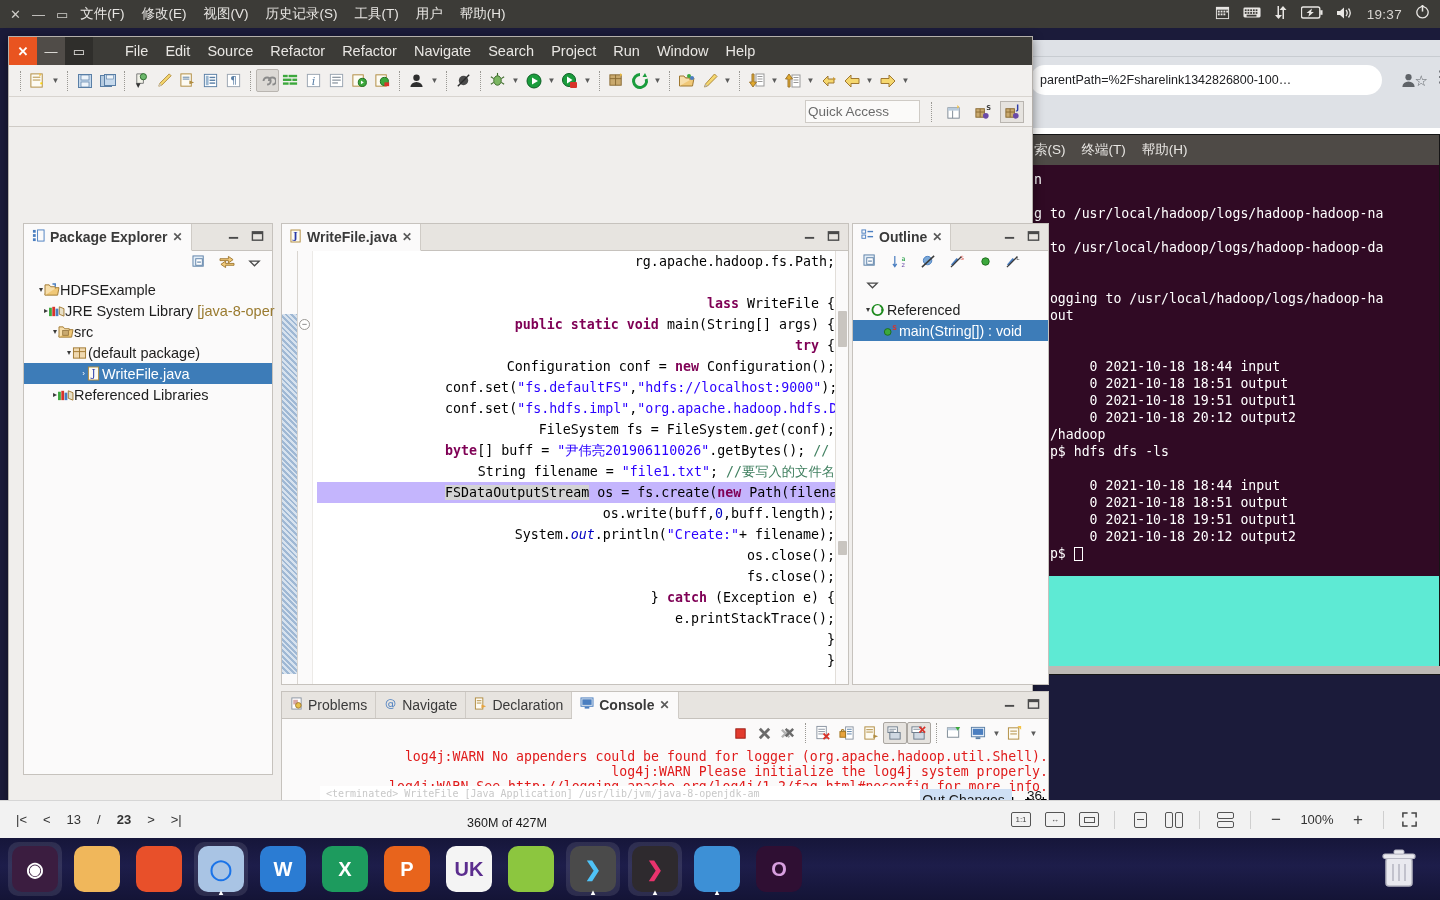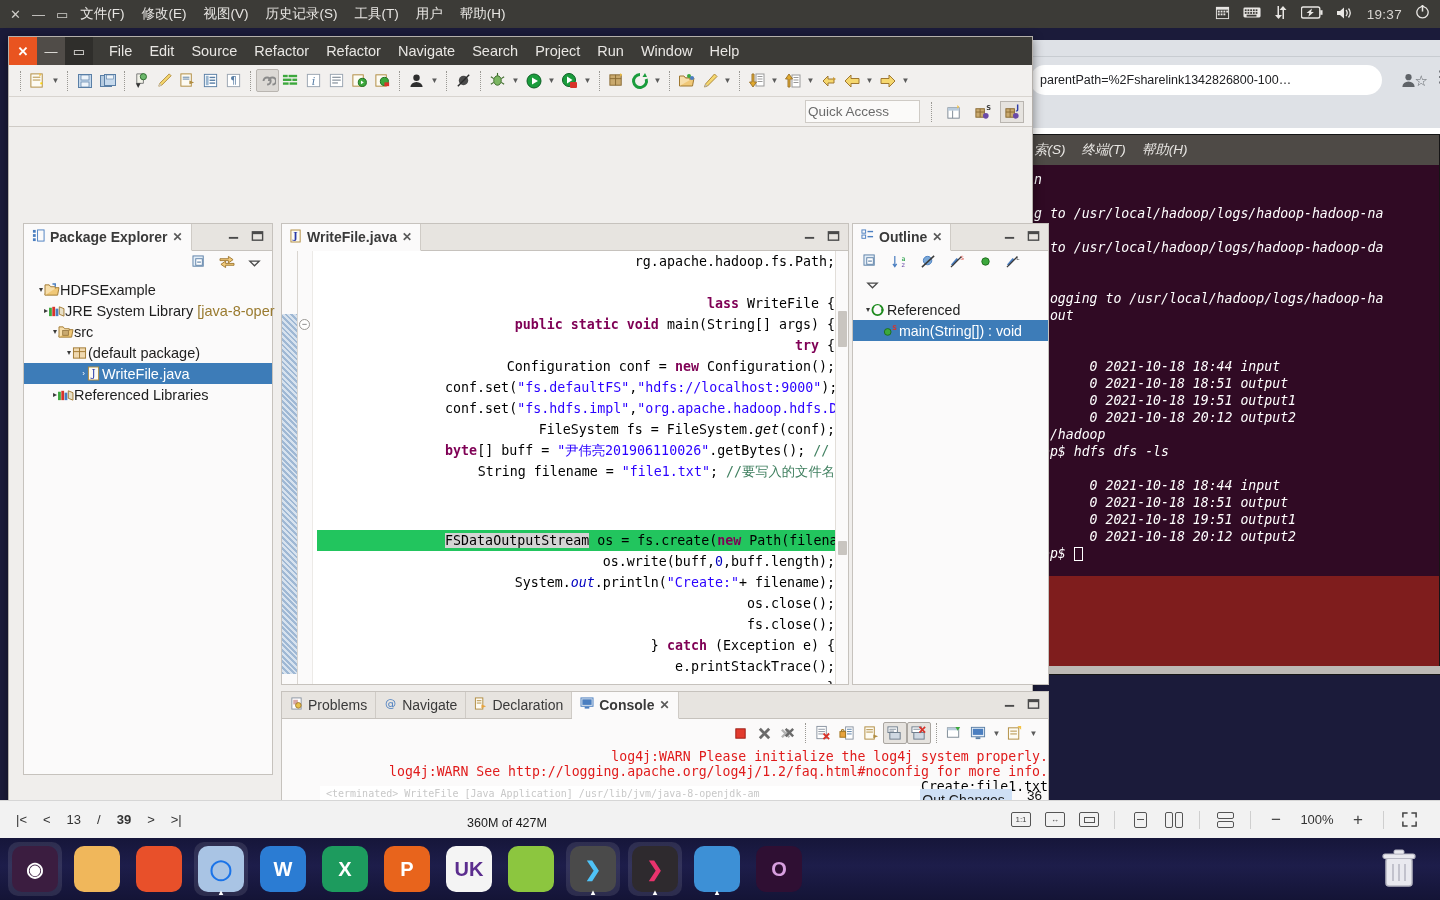--- a/index.html
+++ b/index.html
@@ -37,21 +37,21 @@
   .chrome-avatar { position: absolute; left: 370px; top: 15px; width: 17px; height: 17px; color:#5f6368; }
   .chrome-menu { position: absolute; left: 402px; top: 12px; color: #5f6368; font-size: 16px; line-height: 1;}
   .chrome-tabstrip {
     position: absolute; left: 1030px; top: 40px; width: 410px; height: 16px; background:#dee1e6;
   }
   .chrome-body { position:absolute; left:1030px; top:128px; width:410px; height:6px; background:#fff;}
 
   
   .termwin {
     position: absolute; left: 1027px; top: 134px; width: 413px; height: 541px;
-    background: #7f1d1d; border: 1px solid #151515; font-style: italic;
+    background: #5eead4; border: 1px solid #151515;
   }
   .term-title {
     height: 30px; background: #4e4a46; color: #e8e6e3; display: flex; align-items: center;
     font-size: 13.5px; gap: 16px; padding-left: 6px;
   }
   .term-body {
     background: #300a24; color: #ffffff; font-family: "DejaVu Sans Mono", monospace;
     font-size: 13.2px; line-height: 17px; padding: 6px 0 0 6px; height: 411px; overflow: hidden;
     white-space: pre;
   }
@@ -66,21 +66,21 @@
   }
   .ec-titlebar {
     height: 28px; background: #3c3b37; display: flex; align-items: center;
     color: #e8e6e3; font-size: 14px;
   }
   .ec-wbtns { display:flex; align-items:center; height: 28px; }
   .ec-wbtn { width: 28px; height: 28px; display: flex; align-items: center; justify-content: center; font-size: 13px; color:#eae8e5;}
   .ec-wbtn.close { background: #e95420; color:#fff; font-weight: bold;}
   .ec-wbtn.min { background: #504c48; }
   .ec-wbtn.max { background: #2f2e2b; }
-  .ec-menubar { display: flex; align-items: center; gap: 17px; margin-left: 16px; font-size: 14.5px; }
+  .ec-menubar { display: flex; align-items: center; gap: 17px; margin-left: 32px; font-size: 14.5px; }
 
   .ec-toolbar {
     height: 32px; background: #f2f0ee; border-bottom: 1px solid #d8d4cf;
     display: flex; align-items: center; padding-left: 6px; gap: 0px;
   }
   .tb-sep { width: 1px; height: 20px; border-left: 1px dotted #9a9893; margin: 0 5px; }
   .tbbtn { width: 23px; height: 23px; display:flex; align-items:center; justify-content:center; border-radius:2px;}
   .tbbtn.pressed { background:#dcd9d5; border:1px solid #b9b5b0;}
   .tbarrow { width: 13px; height: 22px; display:flex; align-items:center; justify-content:center; color:#5b5b5b; font-size:8px;}
 
@@ -130,21 +130,21 @@
   .ed-code {
     flex: 1; font-family: "DejaVu Sans Mono", monospace; font-size: 13.3px; line-height: 21px;
     white-space: pre; overflow: hidden; padding-left: 4px; position: relative; color:#000;
   }
   .kw { color: #7f0055; font-weight: bold; }
   .str { color: #2a00ff; }
   .cmt { color: #3f7f5f; }
   .fld { color: #0000c0; }
   .stat { font-style: italic; }
   .codeline { height: 21px; }
-  .codeline.hl { background: #22c55e; margin-top: 48px; }
+  .codeline.hl { background: #c4b5fd; }
   .occ { background: #d4d4d4; }
   .vscroll { width: 13px; background: #fbfafa; border-left:1px solid #e2ded9; position:relative;}
   .vscroll i { position:absolute; left:2px; width:9px; background:#c9c5c0; border-radius:1px; display:block;}
   .folding-dash { position:absolute; width:11px; height:11px; border:1px solid #9a9894; border-radius:50%; background:#fff;
                   display:flex; align-items:center; justify-content:center; font-size:9px; color:#555; line-height:1;}
 
   
   .outline-body { font-size: 14.2px; }
 
   
@@ -1022,21 +1022,21 @@
           <div class="ctb">
             <svg width="16" height="16" viewBox="0 0 17 17">
                 <rect x="1.5" y="3" width="11" height="12" fill="#fdfbf3" stroke="#b08b3e"></rect>
                 <path d="M11 1 l4 0 l0 4 z" fill="#f5c242"></path>
                 <rect x="3.5" y="6" width="7" height="1" fill="#b08b3e"></rect>
                 <rect x="3.5" y="9" width="7" height="1" fill="#b08b3e"></rect>
               </svg>
           </div>
           <div class="tbarrow">▼</div>
         </div>
-        <div class="console-text" id="console-text"><div class="err">log4j:WARN Please initialize the log4j system properly.</div><div class="err">log4j:WARN See http://logging.apache.org/log4j/1.2/faq.html#noconfig for more info.</div><div class="">Create:file1.txt</div></div>
+        <div class="console-text" id="console-text"><div class="err">log4j:WARN No appenders could be found for logger (org.apache.hadoop.util.Shell).</div><div class="err">log4j:WARN Please initialize the log4j system properly.</div><div class="err">log4j:WARN See http://logging.apache.org/log4j/1.2/faq.html#noconfig for more info.</div><div class="">Create:file1.txt</div></div>
         <div class="tooltip" style="left:438px; top:97px;">
           <span>Show Console When Standard Out Changes</span>
         </div>
         <div style="position:absolute; left:745px; top:96px; font-size:13.5px; color:#111;">36</div>
       </div>
 
       <div class="ec-status">
         <div class="heapbar">
           <div class="rest"></div>
           <span>360M of 427M</span>
@@ -1059,21 +1059,21 @@
     <div>&lt;terminated&gt; WriteFile [Java Application] /usr/lib/jvm/java-8-openjdk-am</div>
     <div class="r">log4j:WARN No appenders could be found for logger (org.apac</div>
   </div>
 
   <div class="docbar">
     <div class="docnav">
       <span>|&lt;</span>
       <span>&lt;</span>
       <span>13</span>
       <span>/</span>
-      <span style="font-weight:bold;">39</span>
+      <span style="font-weight:bold;">23</span>
       <span>&gt;</span>
       <span>&gt;|</span>
     </div>
     <div class="docright">
       <div class="dbtn">
         <span class="sqico" style="width:20px;height:15px;font-size:8px;">1:1</span>
       </div>
       <div class="dbtn">
         <span class="sqico" style="width:20px;height:15px;">↔</span>
       </div>

